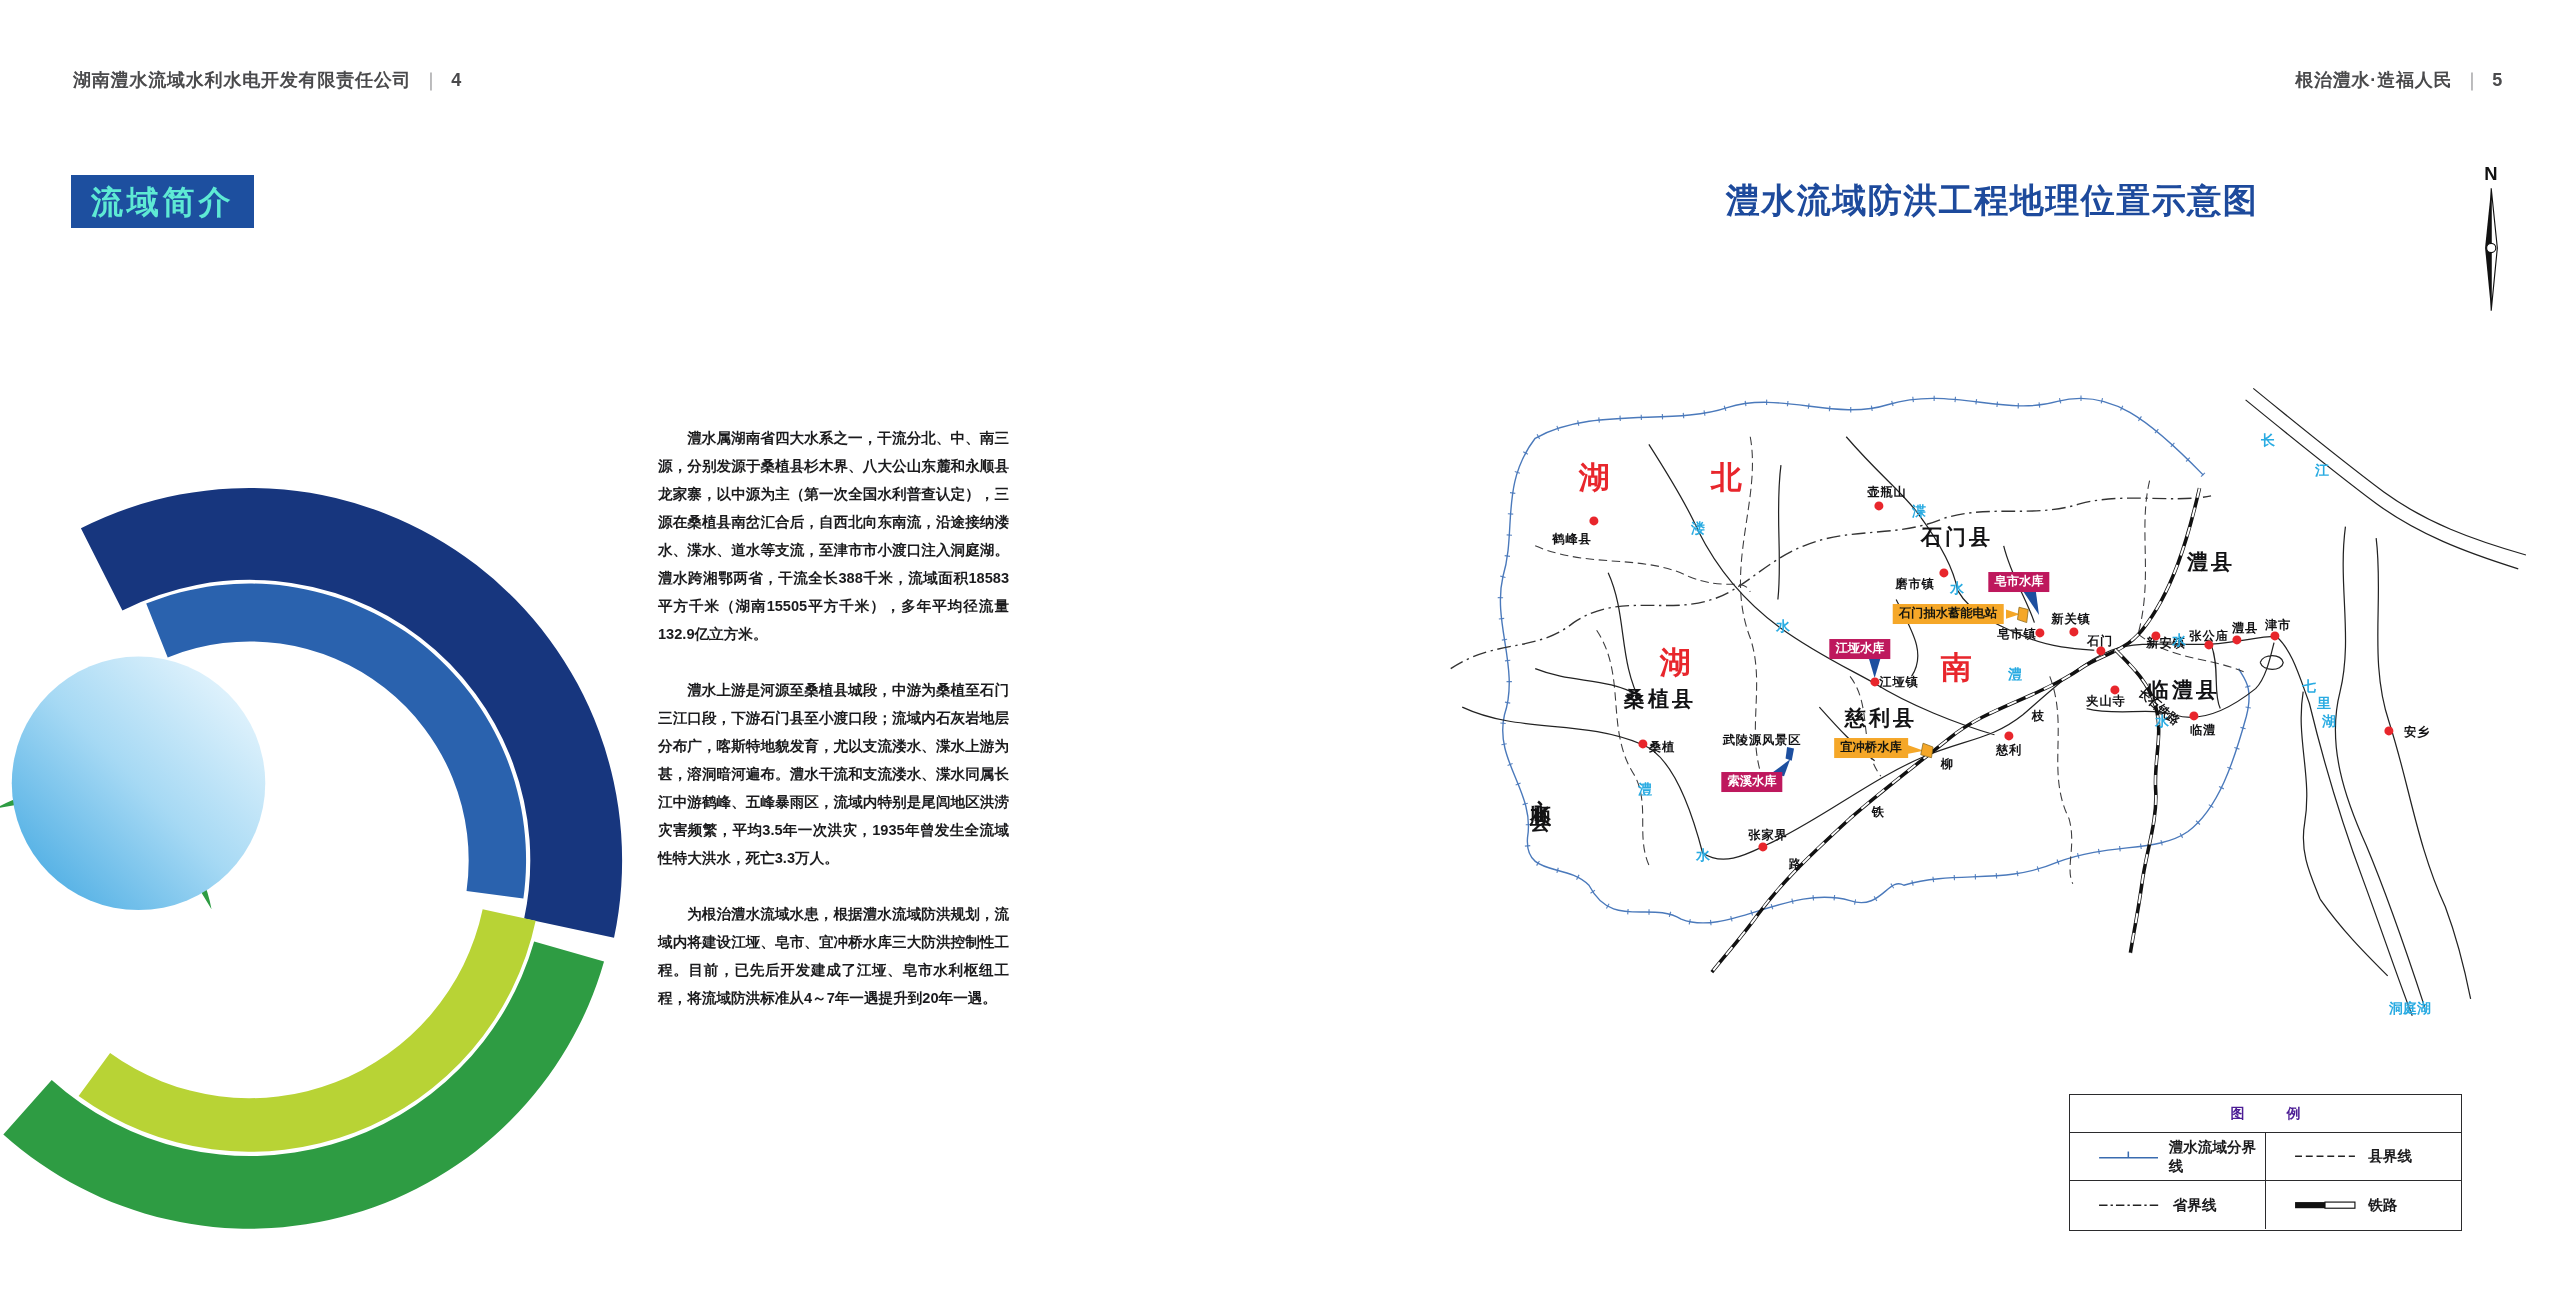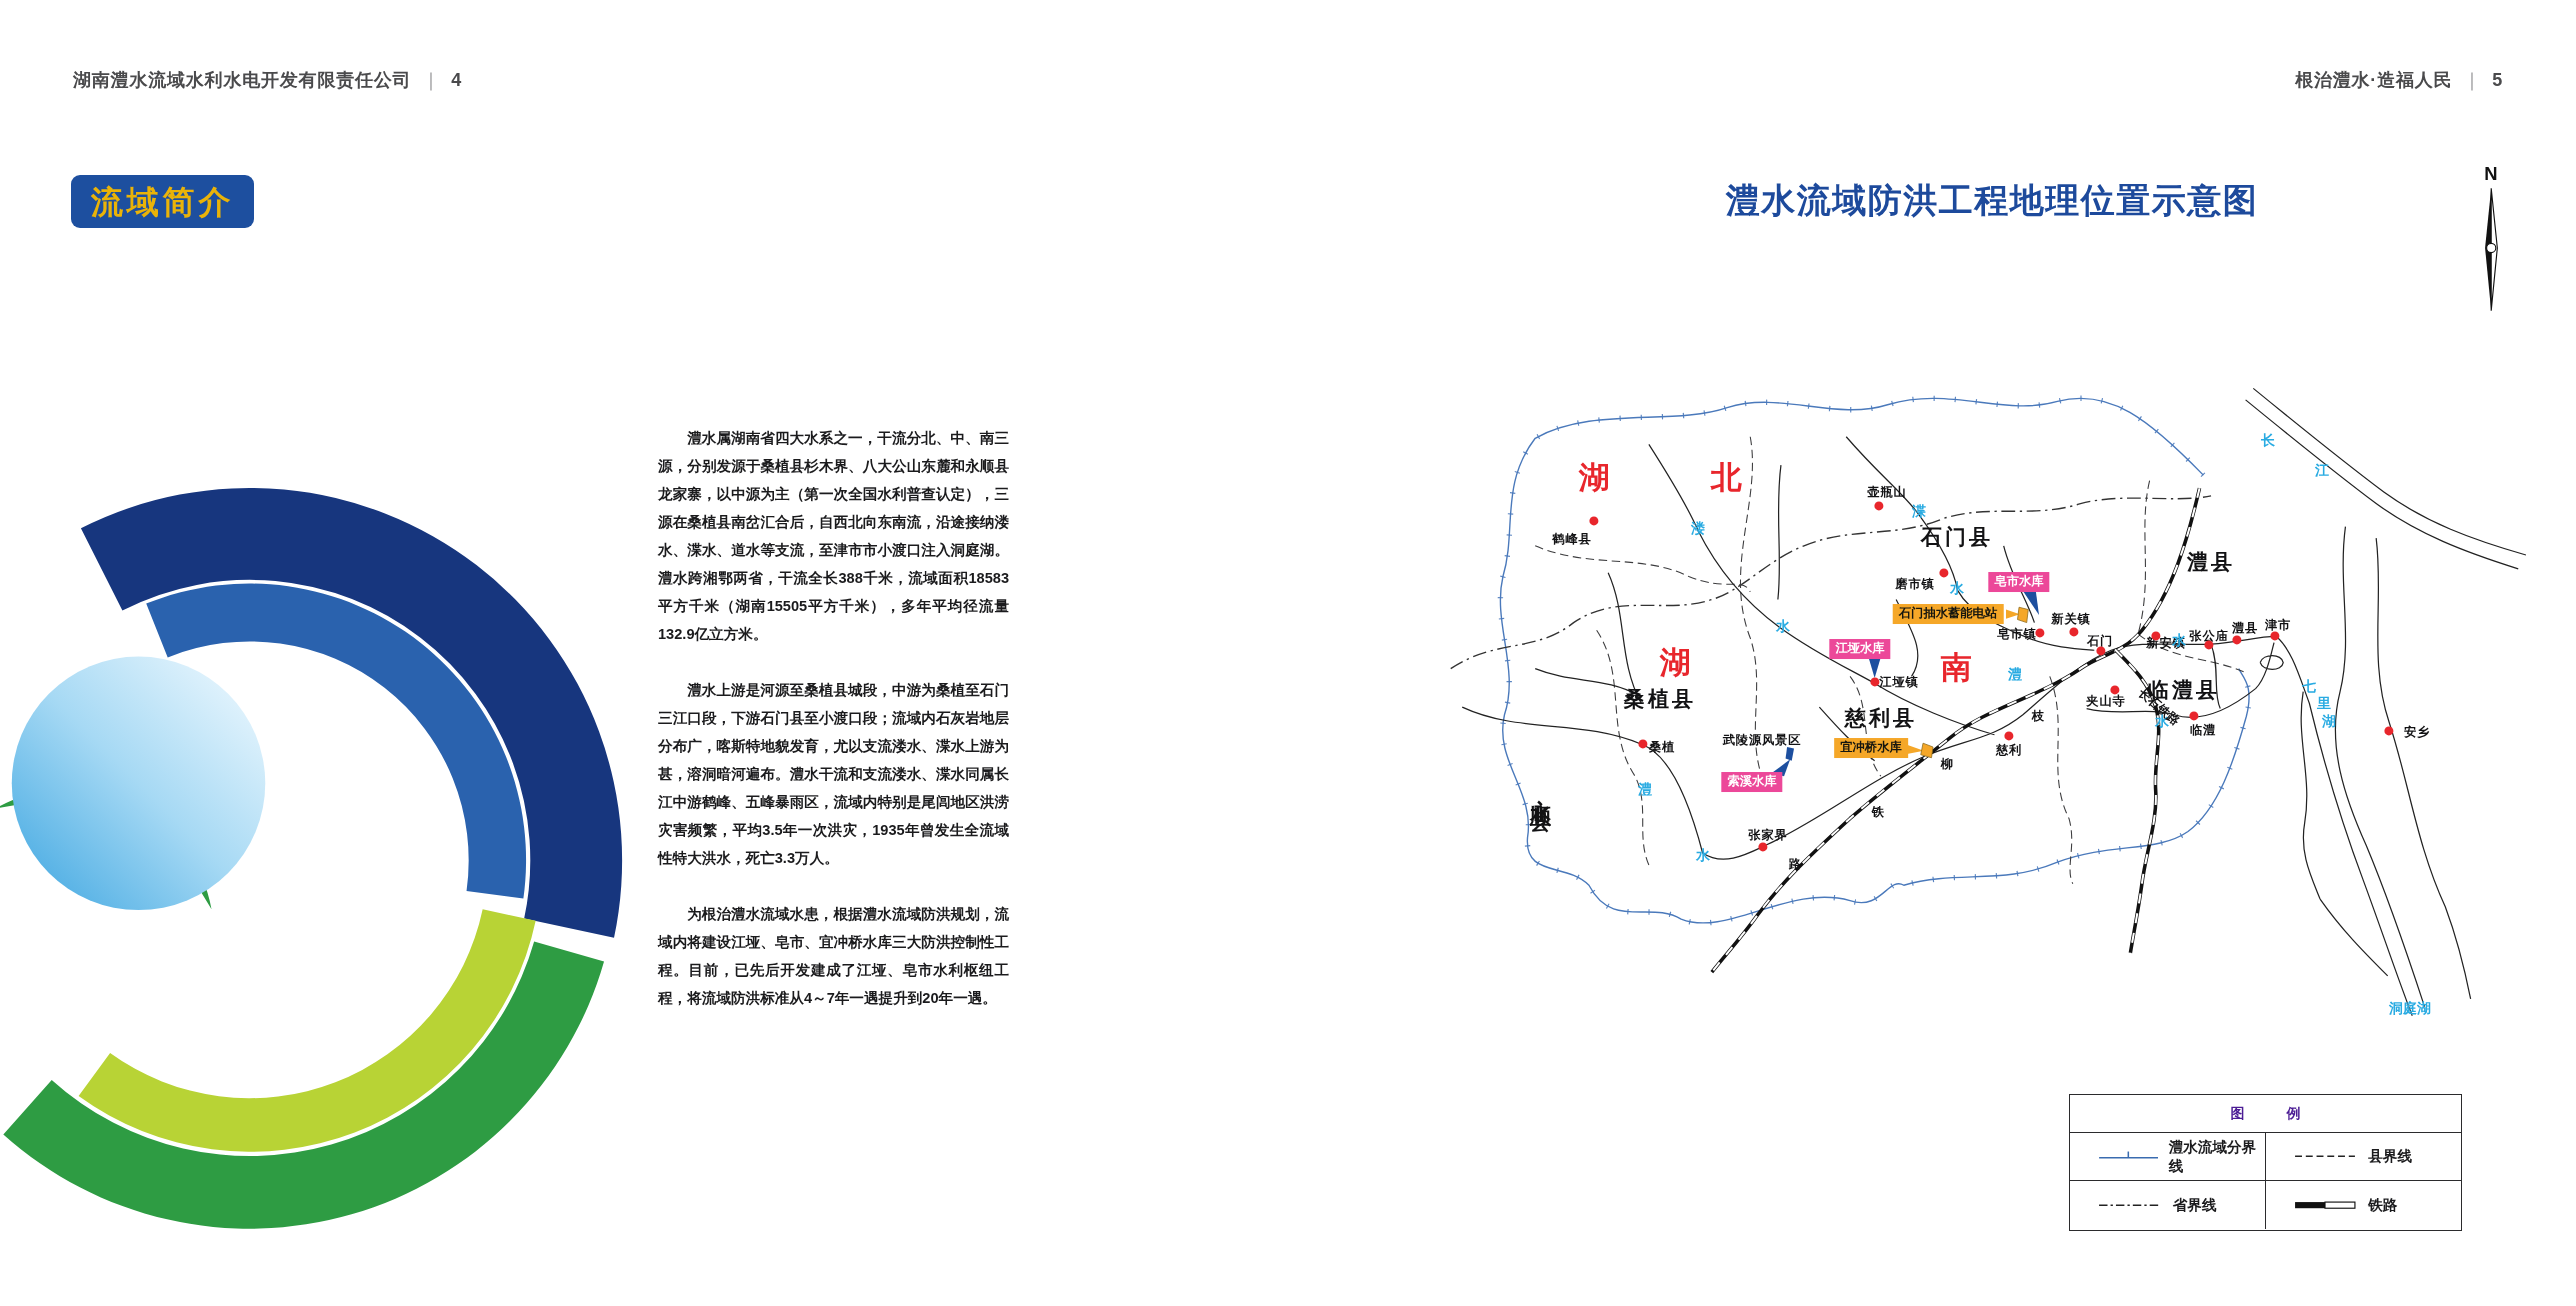--- a/index.html
+++ b/index.html
@@ -7,22 +7,22 @@
   body{font-family:"Liberation Sans","DejaVu Sans",sans-serif;}
   #page{position:relative;width:2576px;height:1306px;background:#ffffff;overflow:hidden;}
 
   
   .hdr{position:absolute;top:68px;font-size:18px;font-weight:bold;color:#4a4a4c;letter-spacing:0.8px;white-space:nowrap;}
   .hdr .sep{margin:0 10.7px;color:#8a8a8c;font-weight:400;}
   #hdr-left{left:73px;}
   #hdr-right{right:73px;}
 
   
-  #section-title-box{position:absolute;left:71px;top:175px;background:#1d4f9f;color:#eab308;
-    font-size:32px;font-weight:bold;letter-spacing:3.8px;padding:10.7px 20px;line-height:1;border-radius:9px;}
+  #section-title-box{position:absolute;left:71px;top:175px;background:#1d4f9f;color:#5eead4;
+    font-size:32px;font-weight:bold;letter-spacing:3.8px;padding:10.7px 20px;line-height:1;}
   #body-text{position:absolute;left:642px;top:424px;width:367px;color:#1b1b1d;
     font-size:14.6px;line-height:28px;text-align:justify;font-weight:600;}
   #body-text p{margin:0 0 28px 16px;text-indent:2em;}
   #logo{position:absolute;left:-42px;top:453px;width:676px;height:799px;}
 
   
   #map-title{position:absolute;left:1658px;top:178px;width:668px;text-align:center;
     color:#1d4a9c;font-size:34px;font-weight:bold;letter-spacing:1.5px;}
   #north{position:absolute;left:2478px;top:163px;width:26px;text-align:center;}
   #north .n{font-size:18.4px;font-weight:bold;color:#111;}
@@ -35,21 +35,21 @@
   .ml.province{color:#e8262c;font-size:31px;letter-spacing:1.5px;}
   .ml.county{color:#121214;font-size:21px;letter-spacing:3.1px;}
   .ml.town{color:#121214;font-size:12.3px;letter-spacing:0.8px;}
   .ml.river{color:#29abe2;font-size:14px;}
   .ml.rail{color:#121214;font-size:12.3px;}
   .ml.vert{writing-mode:vertical-rl;letter-spacing:6.1px;}
   .dot{position:absolute;width:9.2px;height:9.2px;background:#e8262c;border-radius:50%;
     transform:translate(-50%,-50%);}
   .flag{position:absolute;transform:translate(-50%,-50%);padding:2.3px 6.1px;font-weight:bold;
     font-size:12.3px;white-space:nowrap;line-height:1.25;}
-  .flag.blue{background:#ec4899;color:#fff;}
+  .flag.blue{background:#be185d;color:#fff;}
   .flag.orange{background:#f5a728;color:#16160f;}
 
   
   #legend{position:absolute;left:2069px;top:1094px;width:393px;height:137px;background:#fff;
     border:1.5px solid #2b2b2d;}
   #legend .title{height:38px;border-bottom:1.2px solid #2b2b2d;display:flex;align-items:center;
     justify-content:center;font-size:14px;font-weight:bold;color:#4c1d95;letter-spacing:14px;text-indent:14px;}
   #legend .grid{display:grid;grid-template-columns:50% 50%;grid-template-rows:48px 48px;}
   #legend .cell{display:flex;align-items:center;gap:10.7px;padding-left:26px;font-size:14.6px;
     font-weight:bold;color:#1b1b1d;}

